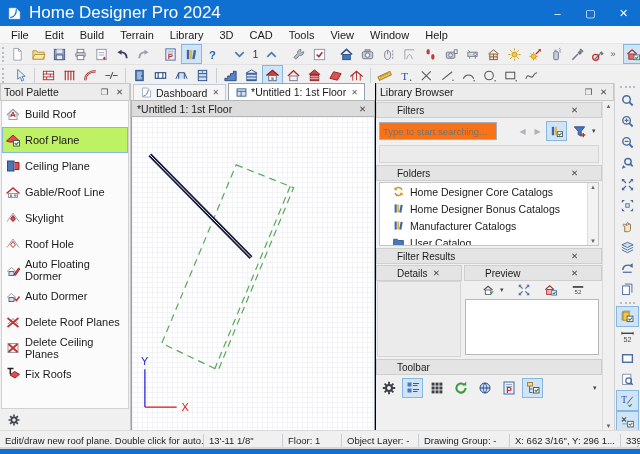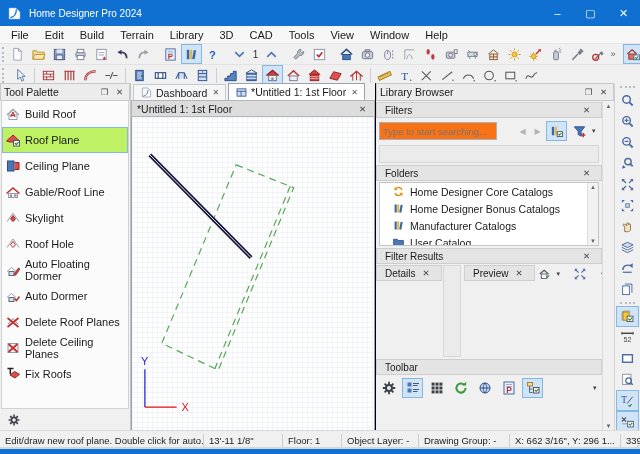--- a/index.html
+++ b/index.html
@@ -1,21 +1,21 @@
 <!DOCTYPE html>
 <html><head>
 <meta charset="utf-8">
 <style>
   html,body{margin:0;padding:0;background:#c8c8c8}
   #app{width:640px;height:454px;position:relative;background:#f0f0f0;font-family:"Liberation Sans",sans-serif;font-size:11px;color:#1a1a1a;overflow:hidden;user-select:none}
   .sp{flex:1}
   svg{display:block}
   
   .titlebar{height:26px;background:#1070d2;color:#fff;display:flex;align-items:center;padding-left:7px;gap:7px}
-  .titlebar .t{font-size:10px}
+  .titlebar .t{font-size:17px}
   .wctrls{margin-left:auto;display:flex;height:26px}
   .wbtn{width:33px;display:flex;align-items:center;justify-content:center;font-size:11px;color:#fff}
   
   .menubar{height:17px;display:flex;align-items:center;background:#f7f7f7;border-bottom:1px solid #e6e6e6;padding-left:3px}
   .menu-item{padding:1px 8px}
   
   .toolbar{height:20px;display:flex;align-items:center;background:#f0f0f0;border-bottom:1px solid #e2e2e2;padding-left:1px;overflow:hidden}
   .grip{width:3px;height:15px;border-left:2px dotted #b4bcc6;margin:0 3px 0 1px}
   .sep{width:1px;height:15px;background:#c9cdd4;margin:0 3px}
   .tbtn{width:19px;height:18px;display:flex;align-items:center;justify-content:center;border:1px solid transparent;flex:none}
@@ -40,35 +40,35 @@
   .tabx{font-size:8px;color:#555;margin-left:2px}
   .vtitle{height:15px;flex:none;background:#dcdcdc;border:1px solid #b6b6b6;display:flex;align-items:center;padding:0 5px;font-size:10.5px;gap:4px}
   .canvas{flex:1;position:relative;background:#fff;border:1px solid #9aa2ae;border-top:none;overflow:hidden;
     background-image:linear-gradient(#f2f3f7 1px,transparent 1px),linear-gradient(90deg,#f2f3f7 1px,transparent 1px);
     background-size:5px 5px}
   .canvas svg{position:absolute;inset:0}
   
   .libwrap{width:238px;flex:none;display:flex;flex-direction:column;background:#f0f0f0;border-left:1px solid #000000}
   .lbody{flex:1;display:flex;min-height:0}
   .lcontent{flex:1;display:flex;flex-direction:column;min-width:0}
-  .shead{height:14px;flex:none;display:flex;align-items:center;background:#e4e4e4;border:1px solid #cecece;padding:0 8px;font-size:10px;margin-top:1px;gap:2px}
+  .shead{height:14px;flex:none;display:flex;align-items:center;background:#e4e4e4;border:1px solid #cecece;padding:0 20px;font-size:10px;margin-top:1px;gap:2px}
   .srow{height:22px;flex:none;display:flex;align-items:center;gap:3px;padding:2px 3px}
   .searchbox{width:110px;height:16px;border:1px solid #a8b0bc;background:#f97316;font-family:"Liberation Sans",sans-serif;font-size:9.5px;padding:0 3px;color:#444}
   .navbtn{width:13px;text-align:center;font-size:8px;color:#b0b4ba}
   .caret{font-size:7px;color:#444;width:7px}
   .filters-empty{height:16px;flex:none;background:#ebebeb;border:1px solid #d6d6d6;margin:1px 3px}
   .flist{height:62px;flex:none;background:#fff;border:1px solid #c6c6c6;margin:1px 3px;position:relative;overflow:hidden}
   .frow{height:17px;display:flex;align-items:center;gap:5px;padding:0 2px 0 12px;font-size:10.5px;white-space:nowrap}
   .fscroll{position:absolute;right:0;top:0;bottom:0;width:10px;background:#f2f2f2;border-left:1px solid #ddd;display:flex;flex-direction:column;align-items:center;justify-content:space-between;font-size:6px;color:#666;padding:1px 0}
   .rtable{height:40px;flex:none;background:#fff;border:1px solid #c6c6c6;margin:1px 3px;display:flex;flex-direction:column}
   .rthead{height:14px;display:flex;border-bottom:1px solid #d6d6d6;font-size:9.5px;color:#222}
   .rcol1{width:70px;border-right:1px solid #ddd}
   .rcol2{flex:1;display:flex;flex-direction:column;align-items:center;line-height:6px;padding-top:1px}
   .dp{height:92px;flex:none;display:flex;gap:2px;margin:1px 0}
-  .dpanel{display:flex;flex-direction:row;min-width:0}
+  .dpanel{display:flex;flex-direction:column;min-width:0}
   .details{width:86px;flex:none}
   .preview{flex:1}
   .dbody{flex:1;background:#ebebeb;border:1px solid #d6d6d6;margin:0 1px}
   .ptools{height:18px;flex:none;display:flex;align-items:center;justify-content:center;gap:6px}
   .pbox{flex:1;background:#fff;border:1px solid #b8b8b8;margin:0 3px 2px 1px}
   .ltb{height:24px;flex:none;display:flex;align-items:center;gap:3px;padding:1px 2px}
   .lscroll{width:11px;flex:none;background:#f0f0f0;border-left:1px solid #dcdcdc;display:flex;flex-direction:column;align-items:center;justify-content:space-between;font-size:6px;color:#666;padding:2px 0}
   
   .sidebar{width:25px;flex:none;background:#f0f0f0;border-left:1px solid #d2d2d2;display:flex;flex-direction:column;align-items:center;padding-top:1px}
   .hgrip{height:3px;width:15px;border-top:2px dotted #b4bcc6;margin:2px 0}

